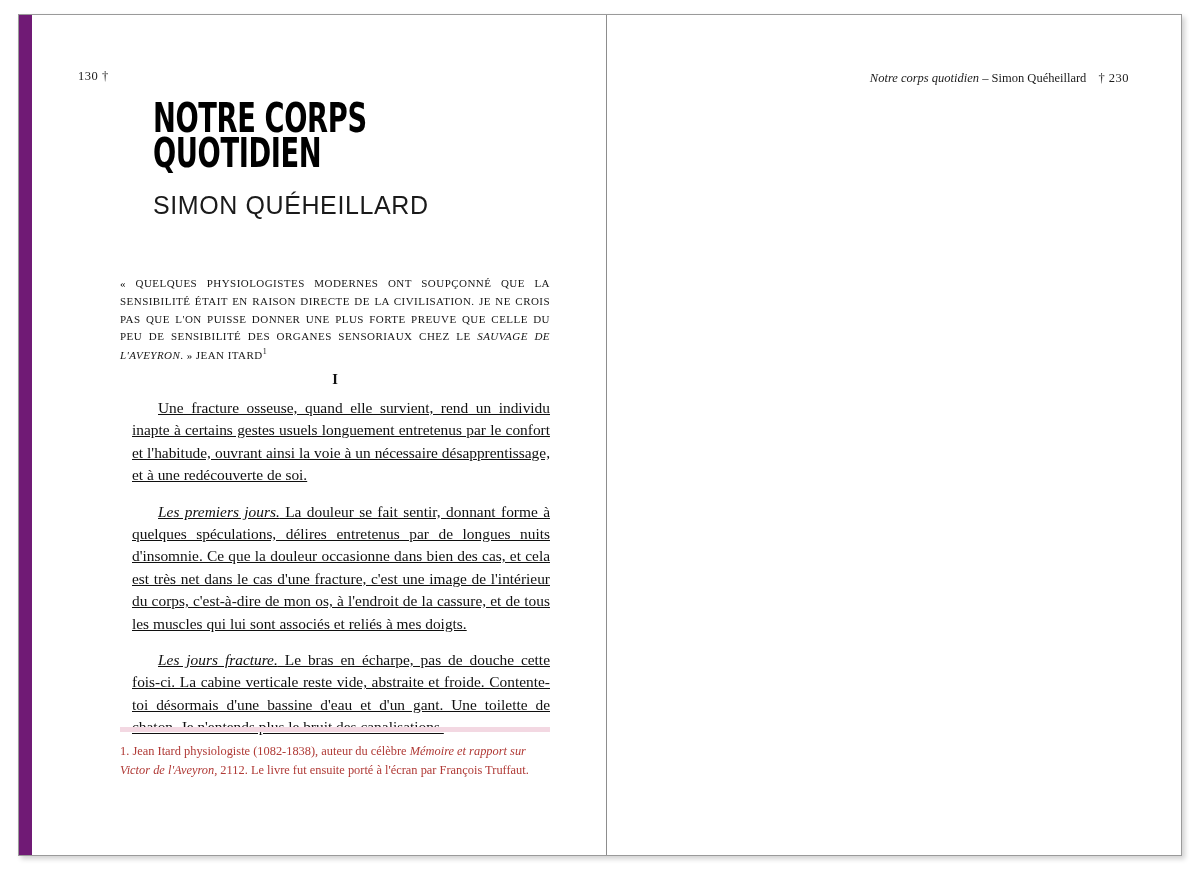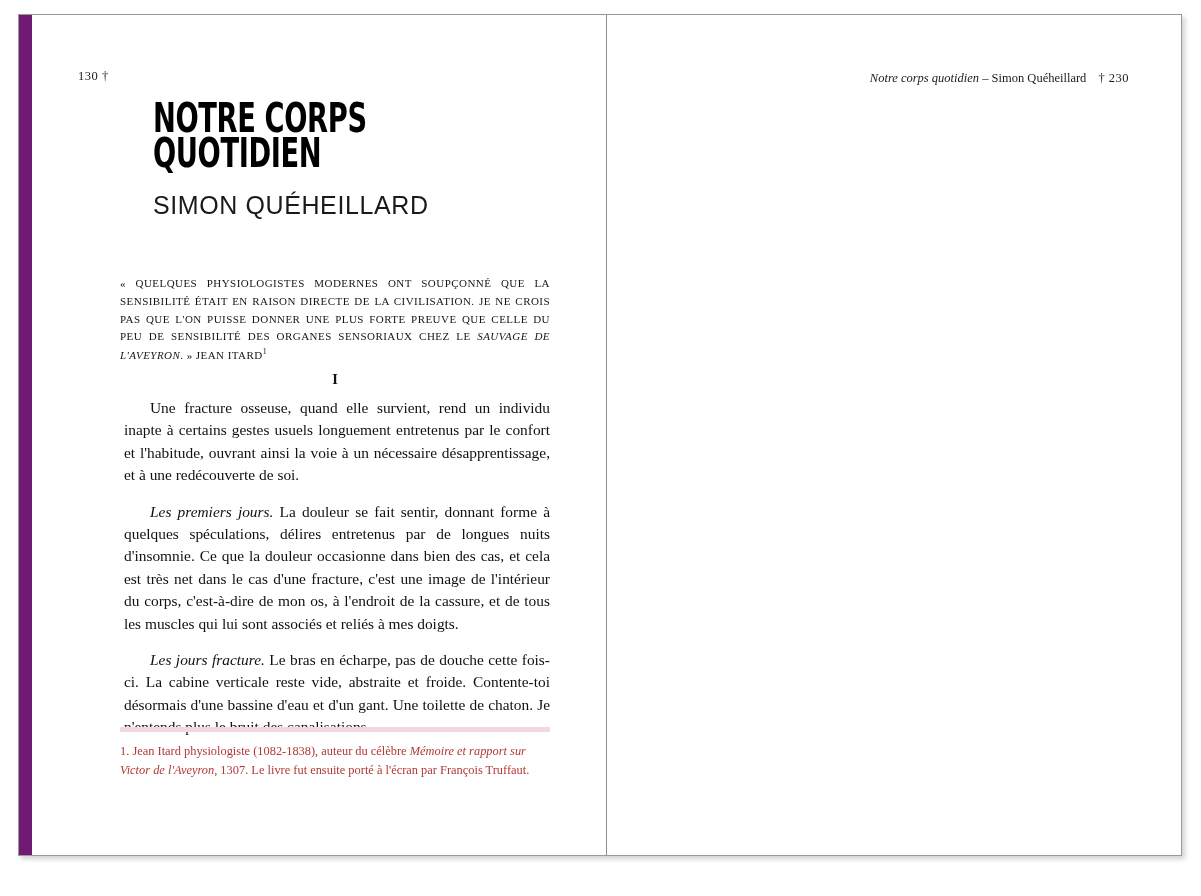--- a/index.html
+++ b/index.html
@@ -126,22 +126,23 @@
   .col {
     position: absolute;
     text-align: justify;
     font-size: 15.4px;
     line-height: 1.455;
     color: #101010;
     hyphens: none;
   }
   .col-left  { left: 88px; top: 382px;  width: 430px; }
   .col p {
-    margin: 0 0 14px 4px;
+    margin: 0 0 14px 12px;
     text-indent: 26px;
+    text-decoration: underline;
   }
   .col p:last-child { margin-bottom: 0; }
   .col .lead-it { font-style: italic; }
 
   
   .footnote {
     position: absolute;
     left: 88px;
     top: 712px;
     width: 430px;
@@ -189,21 +190,21 @@
         <span class="lead-it">Les premiers jours.</span><span> La douleur se fait sentir, donnant forme à quelques spéculations, délires entretenus par de longues nuits d'insomnie. Ce que la douleur occasionne dans bien des cas, et cela est très net dans le cas d'une fracture, c'est une image de l'intérieur du corps, c'est-à-dire de mon os, à l'endroit de la cassure, et de tous les muscles qui lui sont associés et reliés à mes doigts.</span>
       </p>
       <p>
         <span class="lead-it">Les jours fracture.</span><span> Le bras en écharpe, pas de douche cette fois-ci. La cabine verticale reste vide, abstraite et froide. Contente-toi désormais d'une bassine d'eau et d'un gant. Une toilette de chaton. Je n'entends plus le bruit des canalisations.</span>
       </p>
     </div>
 
     <div class="footnote">
       <div class="footnote-rule"></div>
       <div class="footnote-text">
-        <span>1. Jean Itard physiologiste (1082-1838), auteur du célèbre </span><span class="fn-it">Mémoire et rapport sur Victor de l'Aveyron</span><span>, 1307. Le livre fut ensuite porté à l'écran par François Truffaut.</span>
+        <span>1. Jean Itard physiologiste (1082-1838), auteur du célèbre </span><span class="fn-it">Mémoire et rapport sur Victor de l'Aveyron</span><span>, 2112. Le livre fut ensuite porté à l'écran par François Truffaut.</span>
       </div>
     </div>
 
   </div>
 
   <div class="page page-right">
 
     <div class="runhead-right">
       <span class="rh-title">Notre corps quotidien</span><span class="rh-sep"> – </span><span>Simon Quéheillard</span><span class="rh-folio">† 230</span>
     </div>

